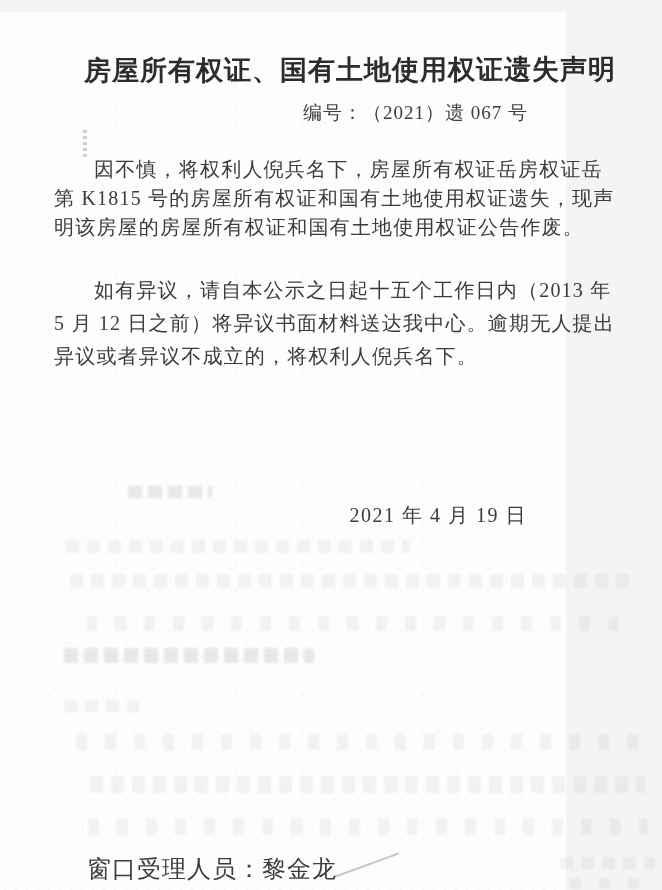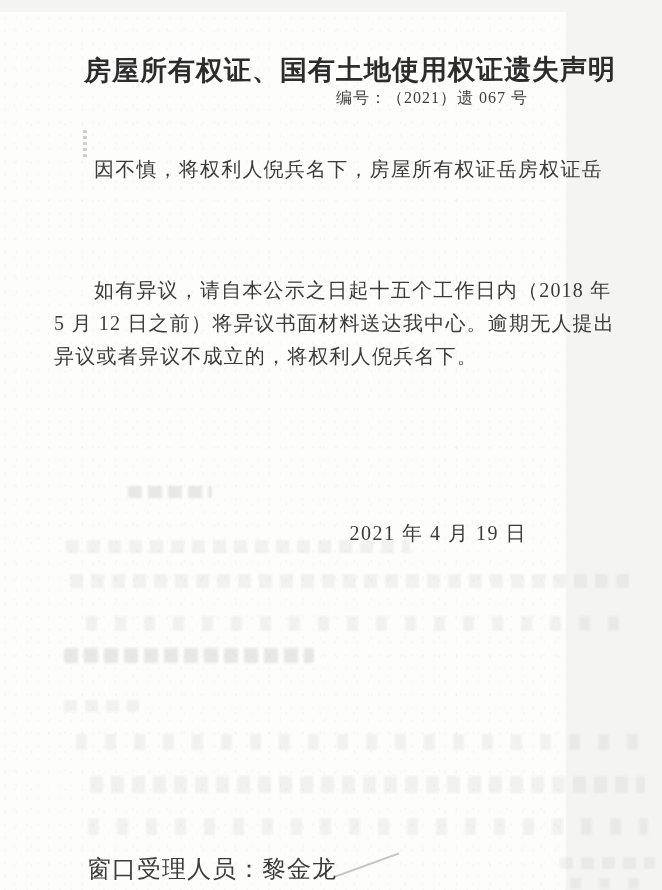--- a/index.html
+++ b/index.html
@@ -22,36 +22,36 @@
     margin-top:12px;
   }
   .doc-title{
     position:absolute;left:84px;top:40px;width:545px;
     margin:0;
     font-size:27px;font-weight:bold;color:#2c2c2c;
     letter-spacing:1px;white-space:nowrap;
     transform:rotate(-0.15deg);
   }
   .doc-number{
-    position:absolute;top:76px;right:38px;
-    font-size:16px;color:#3d3d3d;letter-spacing:1px;white-space:nowrap;
+    position:absolute;top:88px;right:38px;
+    font-size:19px;color:#3d3d3d;letter-spacing:1px;white-space:nowrap;
   }
   .para{position:absolute;left:54px;width:548px;font-size:20px;color:#3b3b3b;}
   .para .bline{white-space:nowrap;letter-spacing:1.2px;}
   .p1{top:143px;}
   .p1 .bline{line-height:29px;}
   .p2{top:262px;}
   .p2 .bline{line-height:33px;}
   .indent{text-indent:40px;}
   .sign-declarant{
     position:absolute;top:481px;right:52px;
     font-size:20px;letter-spacing:2px;color:#3b3b3b;white-space:nowrap;
   }
   .sign-date{
-    position:absolute;top:508px;right:39px;
+    position:absolute;top:490px;right:39px;
     font-size:20px;letter-spacing:1.5px;color:#3b3b3b;white-space:nowrap;
   }
   .footer-left{
     position:absolute;left:87px;top:841px;
     font-size:24px;letter-spacing:1px;color:#3c3c3c;white-space:nowrap;
   }
   .footer-right{
     position:absolute;left:404px;top:839px;
     font-size:19px;letter-spacing:1.5px;color:#3c3c3c;white-space:nowrap;
   }
@@ -95,24 +95,26 @@
 <div class="page">
 
   <h1 class="doc-title">房屋所有权证、国有土地使用权证遗失声明</h1>
 
   <div class="doc-number">编号：（2021）遗 067 号</div>
 
   <div class="bleed-vert"></div>
 
   <div class="para p1">
     <div class="bline indent">因不慎，将权利人倪兵名下，房屋所有权证岳房权证岳</div>
+    <div class="bline">第 K1815 号的房屋所有权证和国有土地使用权证遗失，现声</div>
+    <div class="bline">明该房屋的房屋所有权证和国有土地使用权证公告作废。</div>
   </div>
 
   <div class="para p2">
-    <div class="bline indent">如有异议，请自本公示之日起十五个工作日内（2018 年</div>
+    <div class="bline indent">如有异议，请自本公示之日起十五个工作日内（2013 年</div>
     <div class="bline">5 月 12 日之前）将异议书面材料送达我中心。逾期无人提出</div>
     <div class="bline">异议或者异议不成立的，将权利人倪兵名下。</div>
   </div>
 
   <div class="sign-date">2021 年 4 月 19 日</div>
 
   <div class="bleed dark" style="left:128px;top:474px;width:84px;height:12px;"></div>
   <div class="bleed" style="left:66px;top:528px;width:344px;height:13px;"></div>
   <div class="bleed" style="left:70px;top:562px;width:560px;height:14px;"></div>
   <div class="bleed sparse" style="left:86px;top:604px;width:550px;height:15px;"></div>

